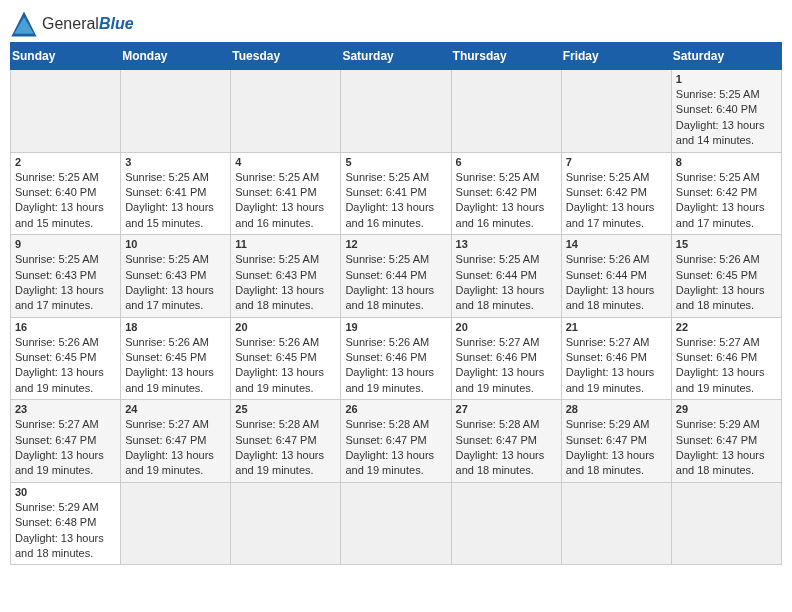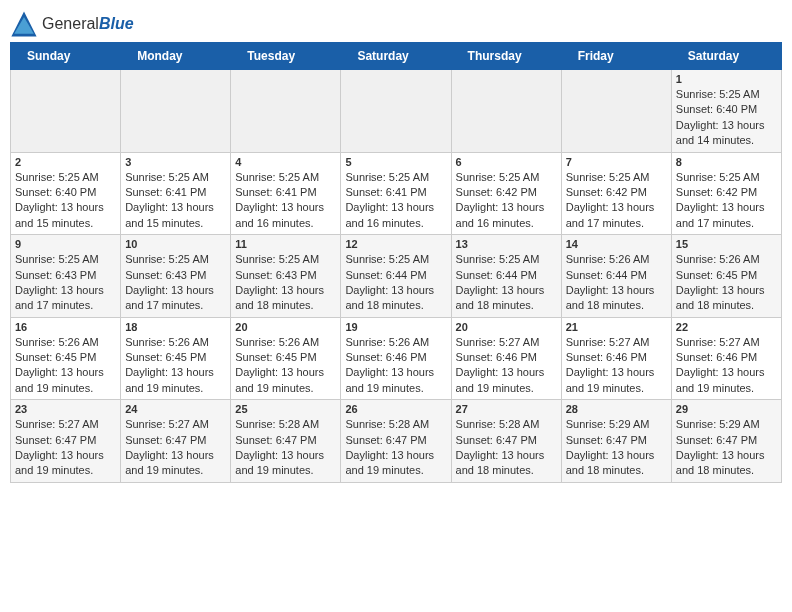--- a/index.html
+++ b/index.html
@@ -40,21 +40,21 @@
     .calendar {
       width: 100%;
       border-collapse: collapse;
       border: 1px solid #ccc;
     }
     .calendar th {
       background-color: #1a5fa8;
       color: #fff;
       font-size: 12px;
       font-weight: bold;
-      padding: 6px 16px;
+      padding: 6px 1px;
       text-align: left;
       border: 1px solid #1a5fa8;
     }
     .calendar td {
       vertical-align: top;
       border: 1px solid #ccc;
       padding: 3px 4px;
       font-size: 9.5px;
       color: #333;
       width: 14.28%;
@@ -305,14 +305,28 @@
 Sunset: 6:47 PM
 Daylight: 13 hours and 18 minutes.</div>
         </td>
         <td>
           <span class="day-number">29</span>
           <div class="day-info" style="white-space: pre-line;">Sunrise: 5:29 AM
 Sunset: 6:47 PM
 Daylight: 13 hours and 18 minutes.</div>
         </td>
       </tr>
+      <tr class="last-row">
+        <td>
+          <span class="day-number">30</span>
+          <div class="day-info" style="white-space: pre-line;">Sunrise: 5:29 AM
+Sunset: 6:48 PM
+Daylight: 13 hours and 18 minutes.</div>
+        </td>
+        <td class="empty-cell"></td>
+        <td class="empty-cell"></td>
+        <td class="empty-cell"></td>
+        <td class="empty-cell"></td>
+        <td class="empty-cell"></td>
+        <td class="empty-cell"></td>
+      </tr>
     </tbody>
 </table>
 
 </body></html>

